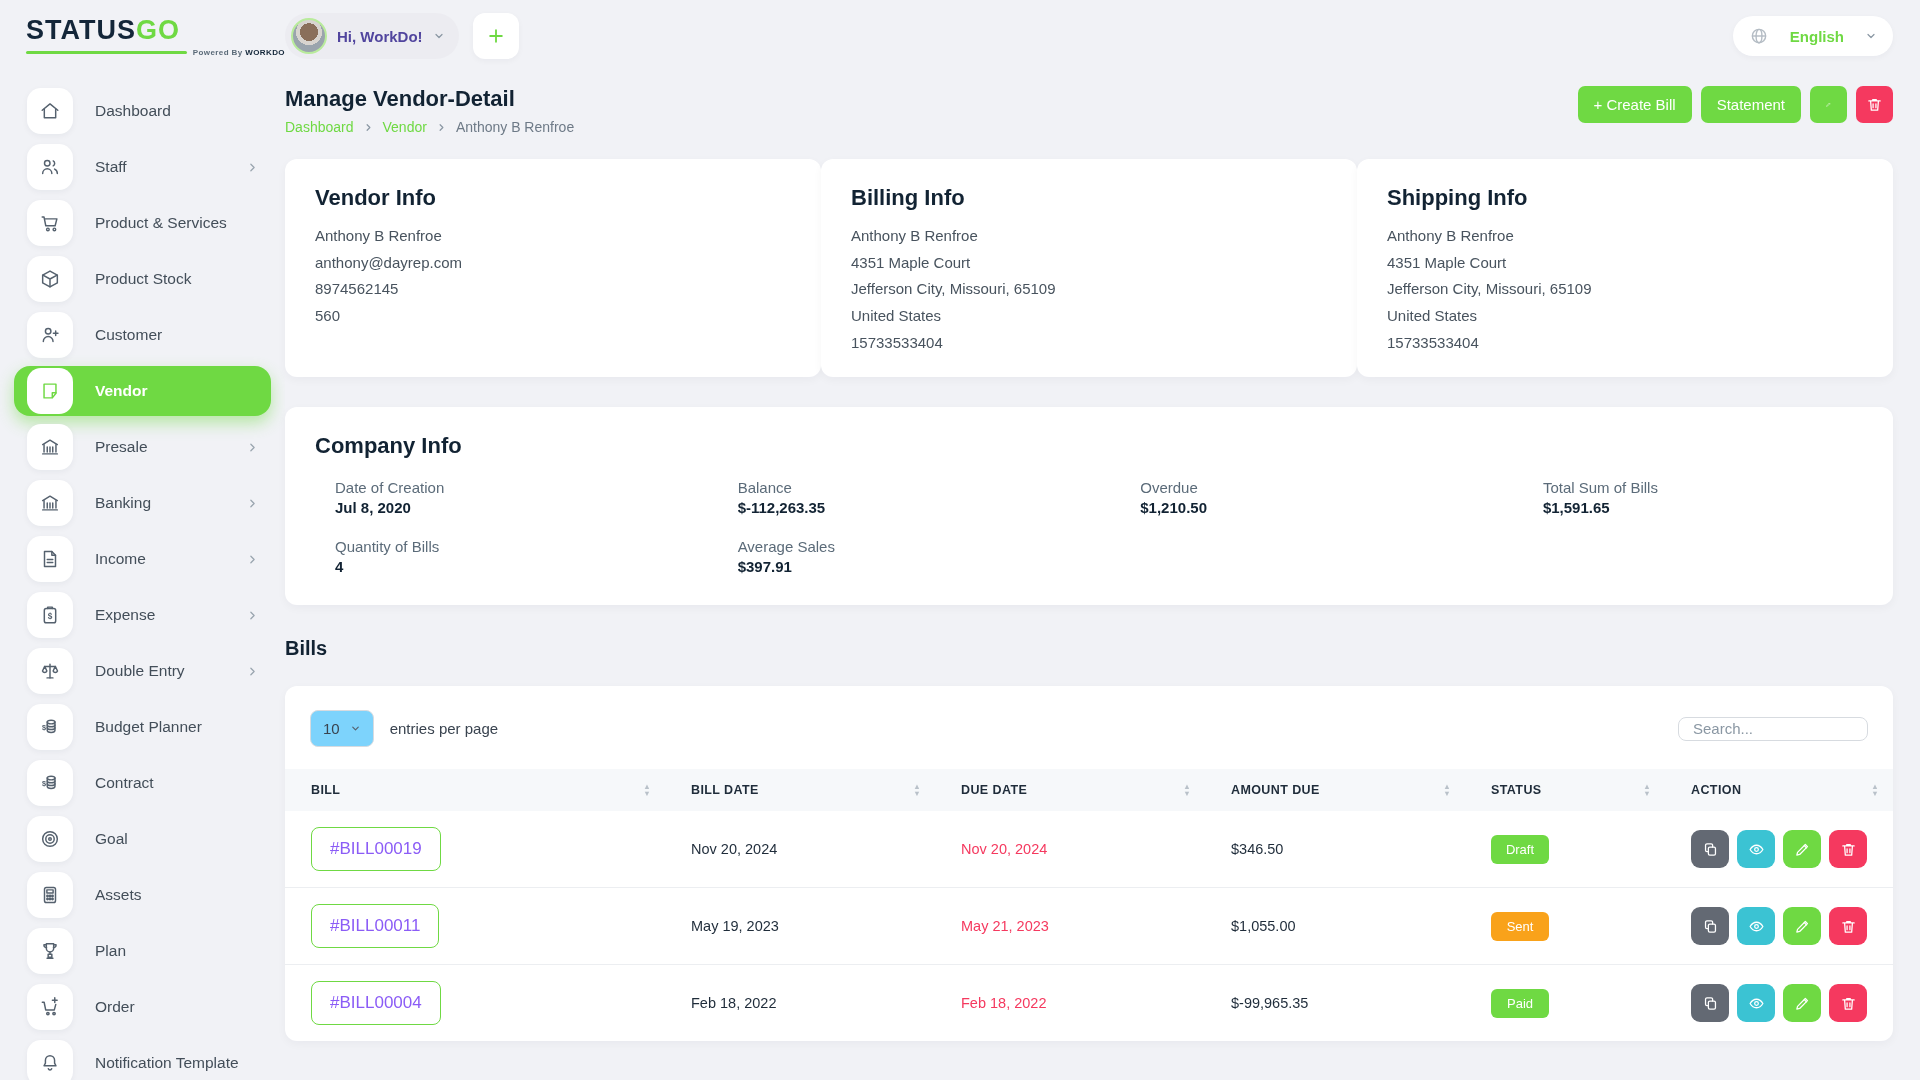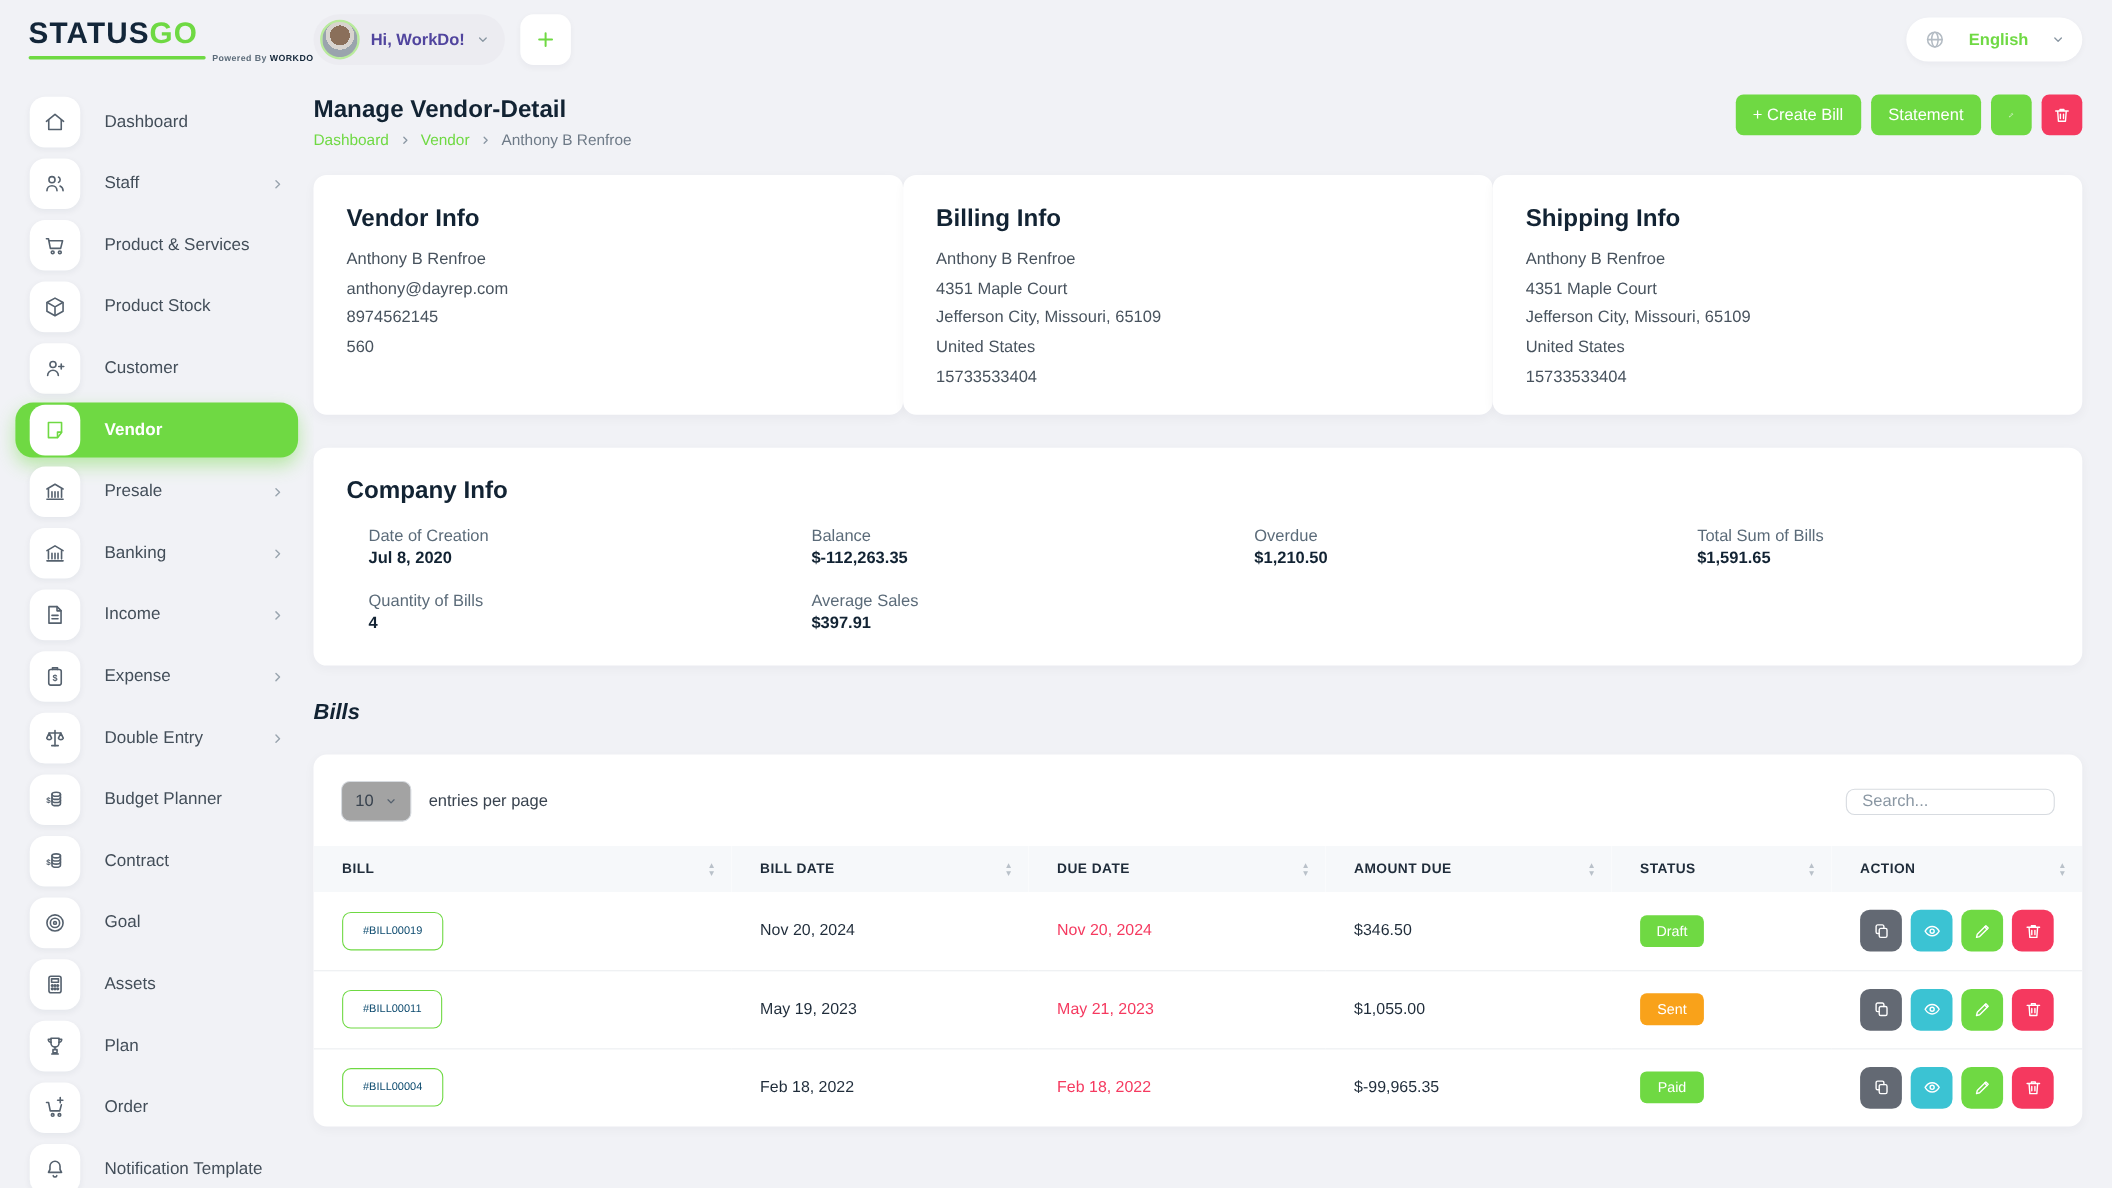--- a/index.html
+++ b/index.html
@@ -61,40 +61,40 @@
   .card { background:#fff; border-radius:12px; box-shadow:0 3px 10px rgba(20,30,50,.04); }
   .info-row { display:flex; margin-top:24px; }
   .info-card { flex:1; height:218px; padding:26px 30px; }
   .card-title { font-size:22px; font-weight:700; color:#122333; }
   .info-lines { margin-top:12px; font-size:15px; color:#48535e; line-height:1.78; }
   .company-card { margin-top:30px; padding:26px 30px 30px; }
   .company-grid { display:grid; grid-template-columns:1.02fr 1.02fr 1.02fr .8fr; column-gap:20px; row-gap:22px; padding:20px 20px 0; }
   .field-label { font-size:15px; color:#5b6b79; }
   .field-value { font-size:15px; font-weight:700; color:#122333; margin-top:3px; }
   
-  .bills-title { font-size:20px; font-weight:700; color:#122333; margin:32px 0 0 0;font-style:italic; }
+  .bills-title { font-size:20px; font-weight:700; color:#122333; margin:32px 0 0 0; }
   .bills-card { margin-top:26px; padding-top:24px; overflow:hidden; }
   .table-controls { display:flex; align-items:center; padding:0 25px 22px; }
   .page-size { display:flex; align-items:center; gap:10px; border:1px solid #d7dbe0; border-radius:8px; padding:9px 12px; cursor:pointer;
-    font-size:15px; color:#39434f; background:#a3a3a3; }
+    font-size:15px; color:#39434f; background:#7dd3fc; }
   .page-size .chev { width:11px; height:11px; color:#55616e; }
   .entries-label { margin-left:16px; font-size:15px; color:#39434f; }
   .search-input { margin-left:auto; width:190px; height:24px; border:1px solid #d7dbe0; border-radius:8px; padding:0 14px;
     font-size:15px; font-family:inherit; color:#39434f; outline:none; }
   .search-input::placeholder { color:#8a97a3; }
   table.bills { width:100%; border-collapse:collapse; }
   .bills thead th { background:#f6f8fa; text-align:left; font-size:12.5px; font-weight:700; letter-spacing:.4px; color:#1f2c3a;
     text-transform:uppercase; padding:14px 10px 14px 26px; position:relative; }
   .bills col.c1{width:380px} .bills col.c2{width:270px} .bills col.c3{width:270px}
   .bills col.c4{width:260px} .bills col.c5{width:200px}
   .sort { position:absolute; right:14px; top:50%; transform:translateY(-50%); display:flex; flex-direction:column; line-height:7px;
     font-size:7.5px; color:#b9c1c9; cursor:pointer; }
   .bills tbody td { border-top:1px solid #eceef1; padding:16px 10px 16px 26px; font-size:14.5px; color:#1f2c3a; height:71px; }
   .bills tbody tr:first-child td { border-top:none; }
-  .bill-pill { display:inline-block; border:1px solid #6fd943; color:#0c4a6e; border-radius:8px; padding:11px 18px; font-size:10px;
+  .bill-pill { display:inline-block; border:1px solid #6fd943; color:#8b5cf6; border-radius:8px; padding:11px 18px; font-size:17px;
     background:#fff; cursor:pointer; }
   .due-date { color:#f5395f; }
   .status-badge { display:inline-block; min-width:58px; text-align:center; color:#fff; font-size:13px; font-weight:400;
     border-radius:6px; padding:7px 10px; }
   .actions-cell { display:flex; gap:8px; }
   .act-btn { width:38px; height:38px; border:none; border-radius:9px; display:flex; align-items:center; justify-content:center;
     color:#fff; cursor:pointer; }
   .act-btn svg { width:17px; height:17px; }
   .act-duplicate { background:#636973; }
   .act-view { background:#3bc3d3; }

